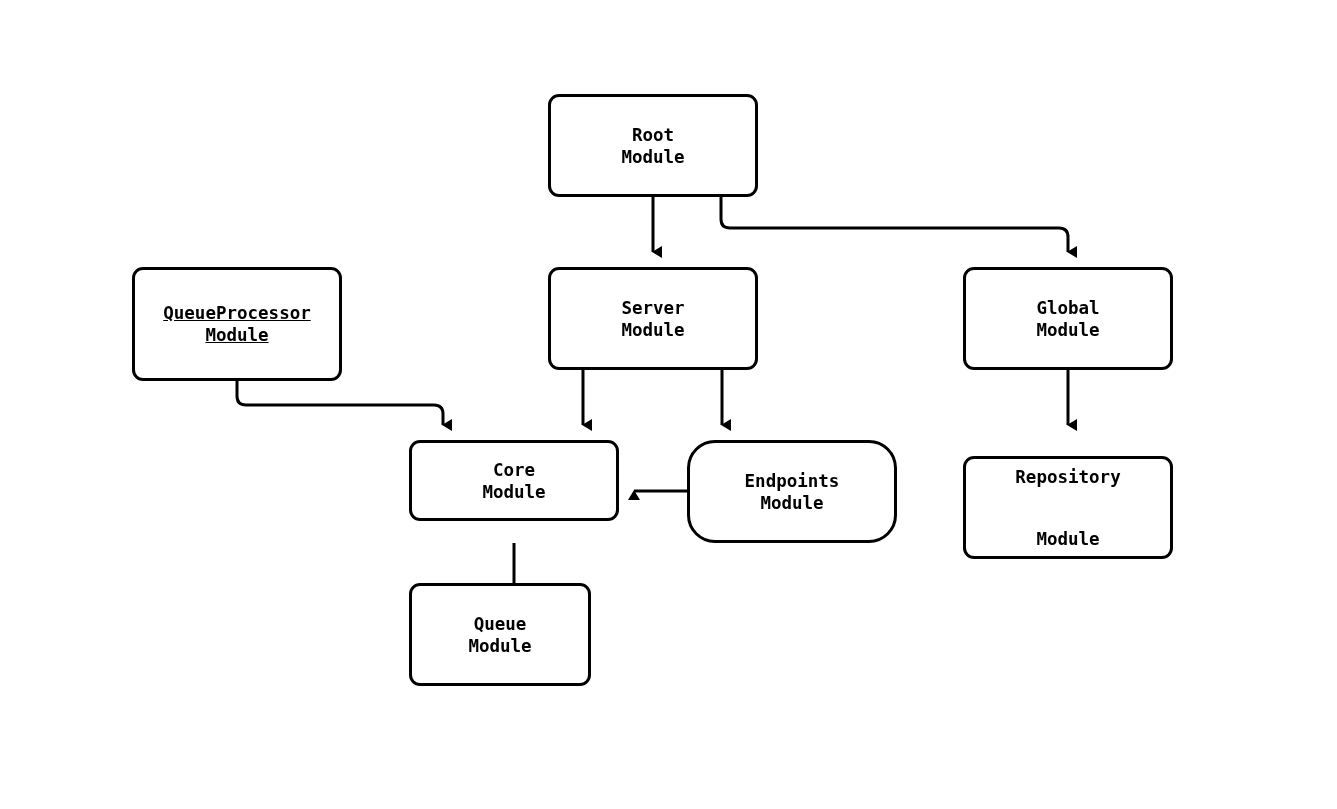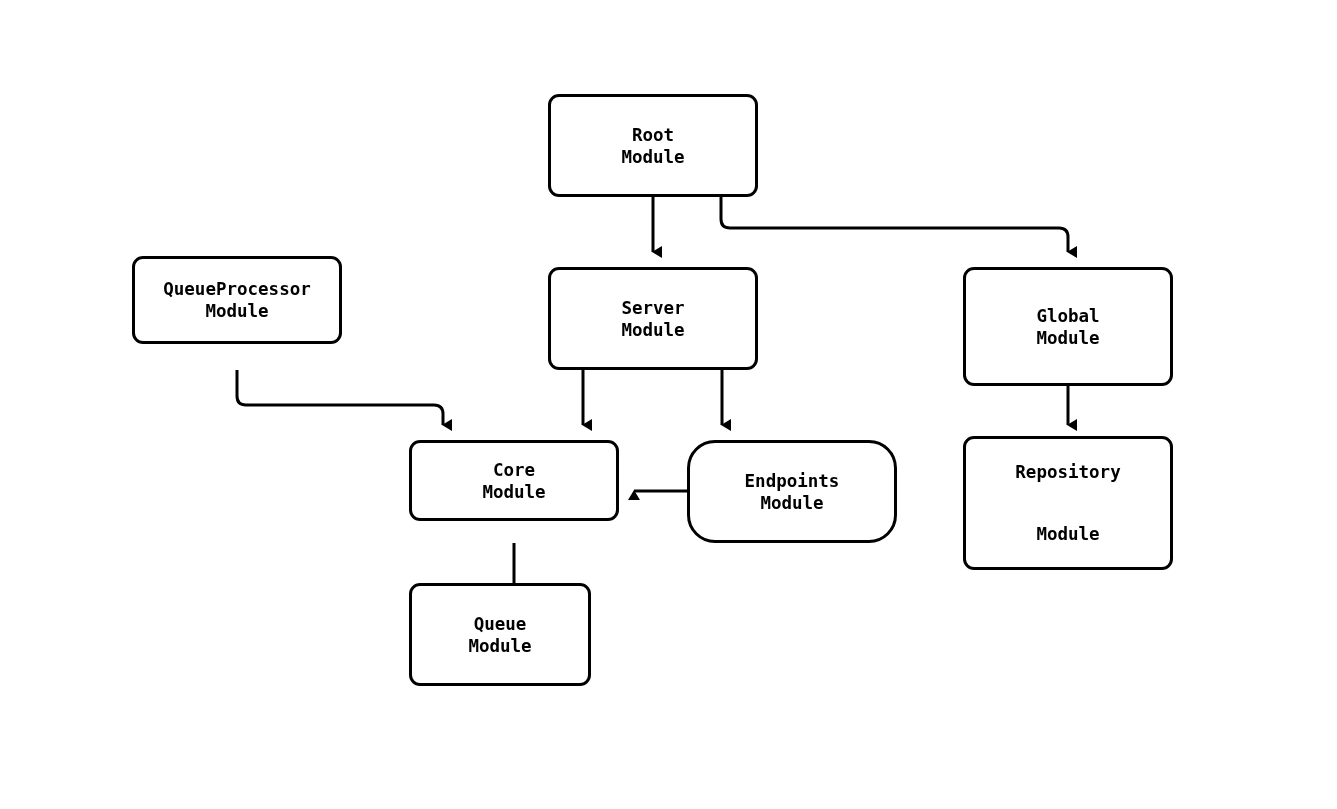--- a/index.html
+++ b/index.html
@@ -52,41 +52,41 @@
         <path d="M 1068,370 L 1068,425" marker-end="url(#arrow-down)"></path>
         <path d="M 514,543 L 514,598" marker-end="url(#arrow-down)"></path>
       </g>
   </svg>
 
   <div id="nodes">
       <div class="node" style="left: 548px; top: 94px; width: 210px; height: 103px;">
         <div class="line">Root</div>
         <div class="line">Module</div>
       </div>
-      <div class="node" style="left: 132px; top: 256px; width: 210px; height: 88px;">
+      <div class="node" style="left: 132px; top: 267px; width: 210px; height: 114px; text-decoration: underline;">
         <div class="line">QueueProcessor</div>
         <div class="line">Module</div>
       </div>
       <div class="node" style="left: 548px; top: 267px; width: 210px; height: 103px; text-align: center;">
         <div class="line">Server</div>
         <div class="line">Module</div>
       </div>
-      <div class="node" style="left: 963px; top: 267px; width: 210px; height: 119px;">
+      <div class="node" style="left: 963px; top: 267px; width: 210px; height: 103px;">
         <div class="line">Global</div>
         <div class="line">Module</div>
       </div>
       <div class="node" style="left: 409px; top: 440px; width: 210px; height: 81px;">
         <div class="line">Core</div>
         <div class="line">Module</div>
       </div>
       <div class="node" style="left: 687px; top: 440px; width: 210px; height: 103px; border-radius: 28px;">
         <div class="line">Endpoints</div>
         <div class="line">Module</div>
       </div>
-      <div class="node" style="left: 963px; top: 436px; width: 210px; height: 134px; gap: 40px;">
+      <div class="node" style="left: 963px; top: 456px; width: 210px; height: 103px; gap: 40px;">
         <div class="line">Repository</div>
         <div class="line">Module</div>
       </div>
       <div class="node" style="left: 409px; top: 583px; width: 182px; height: 103px;">
         <div class="line">Queue</div>
         <div class="line">Module</div>
       </div>
     </div>
 
 </div>

